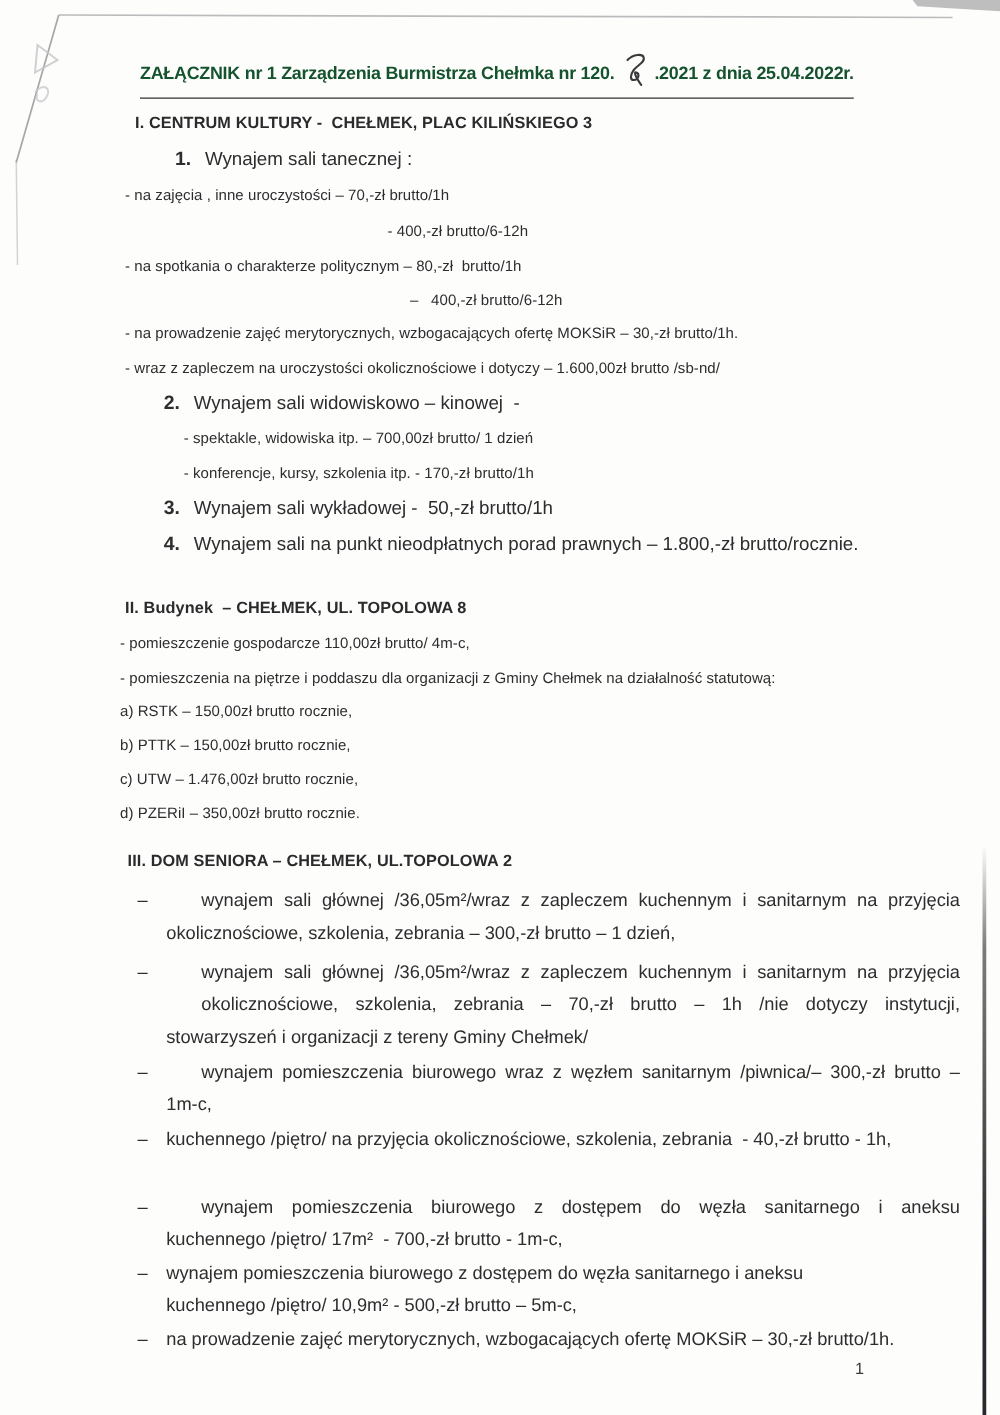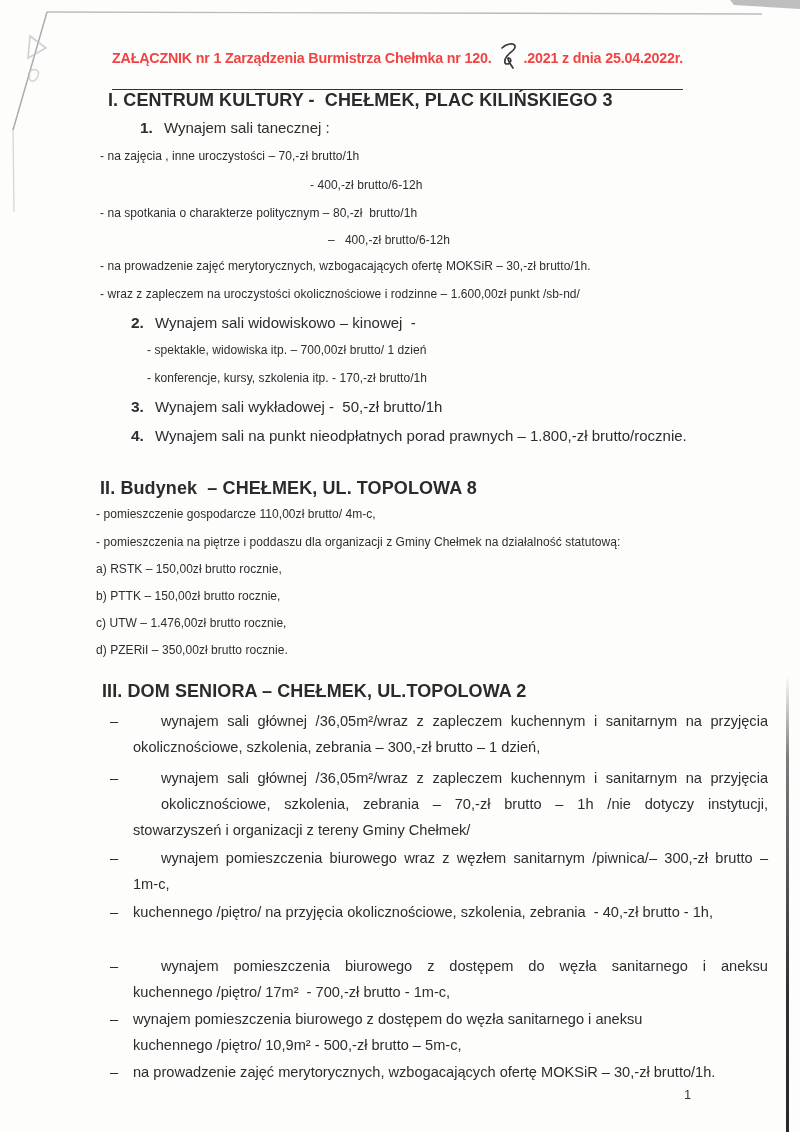--- a/index.html
+++ b/index.html
@@ -8,23 +8,23 @@
     position:relative;
     width:800px;height:1132px;
     background:#fdfdfc;
     font-family:"Liberation Sans","DejaVu Sans",sans-serif;
     color:#2d2d2f;
     overflow:hidden;
   }
   .line{position:absolute;font-size:12px;white-space:nowrap;letter-spacing:.05px;}
   .title{
     position:absolute;font-size:14.3px;font-weight:bold;letter-spacing:-.2px;
-    white-space:nowrap;border-bottom:1.8px solid #323234;padding-bottom:16px;color:#ef4444;
+    white-space:nowrap;border-bottom:1.8px solid #323234;padding-bottom:4px;color:#14532d;
   }
-  .heading{position:absolute;font-size:18px;font-weight:bold;white-space:nowrap;letter-spacing:.1px;color:#2b2b2d;}
+  .heading{position:absolute;font-size:13px;font-weight:bold;white-space:nowrap;letter-spacing:.1px;color:#2b2b2d;}
   .numrow{position:absolute;white-space:nowrap;font-size:15px;}
   .numrow .num{font-weight:bold;font-size:15.5px;margin-right:11px;}
   .para{position:absolute;width:658px;font-size:14.6px;}
   .para .bullet{position:absolute;left:0;top:0;line-height:26px;}
   .para .ptext{margin-left:23px;}
   .pl{line-height:26px;}
   .just{text-align:justify;text-align-last:justify;margin-left:28px;}
   .pagenum{position:absolute;font-size:13px;color:#3a3a3c;}
   .hand8{display:inline-block;vertical-align:-7px;margin:0 5px 0 7px;}
   .artifact{position:absolute;pointer-events:none;}
@@ -61,21 +61,21 @@
   <div class="heading" style="left:108px;top:90px">I. CENTRUM KULTURY - &nbsp;CHEŁMEK, PLAC KILIŃSKIEGO 3</div>
 
   <div class="numrow" style="left:140px;top:119px">
     <span class="num">1.</span><span>Wynajem sali tanecznej :</span>
   </div>
   <div class="line" style="left:100px;top:149px">- na zajęcia , inne uroczystości – 70,-zł brutto/1h</div>
   <div class="line" style="left:310px;top:178px">- 400,-zł brutto/6-12h</div>
   <div class="line" style="left:100px;top:206px">- na spotkania o charakterze politycznym – 80,-zł &nbsp;brutto/1h</div>
   <div class="line" style="left:328px;top:233px">– &nbsp; 400,-zł brutto/6-12h</div>
   <div class="line" style="left:100px;top:259px">- na prowadzenie zajęć merytorycznych, wzbogacających ofertę MOKSiR – 30,-zł brutto/1h.</div>
-  <div class="line" style="left:100px;top:287px">- wraz z zapleczem na uroczystości okolicznościowe i rodzinne – 1.600,00zł punkt /sb-nd/</div>
+  <div class="line" style="left:100px;top:287px">- wraz z zapleczem na uroczystości okolicznościowe i dotyczy – 1.600,00zł brutto /sb-nd/</div>
 
   <div class="numrow" style="left:131px;top:314px">
     <span class="num">2.</span><span>Wynajem sali widowiskowo – kinowej &nbsp;-</span>
   </div>
   <div class="line" style="left:147px;top:343px">- spektakle, widowiska itp. – 700,00zł brutto/ 1 dzień</div>
   <div class="line" style="left:147px;top:371px">- konferencje, kursy, szkolenia itp. - 170,-zł brutto/1h</div>
 
   <div class="numrow" style="left:131px;top:398px">
     <span class="num">3.</span><span>Wynajem sali wykładowej - &nbsp;50,-zł brutto/1h</span>
   </div>

